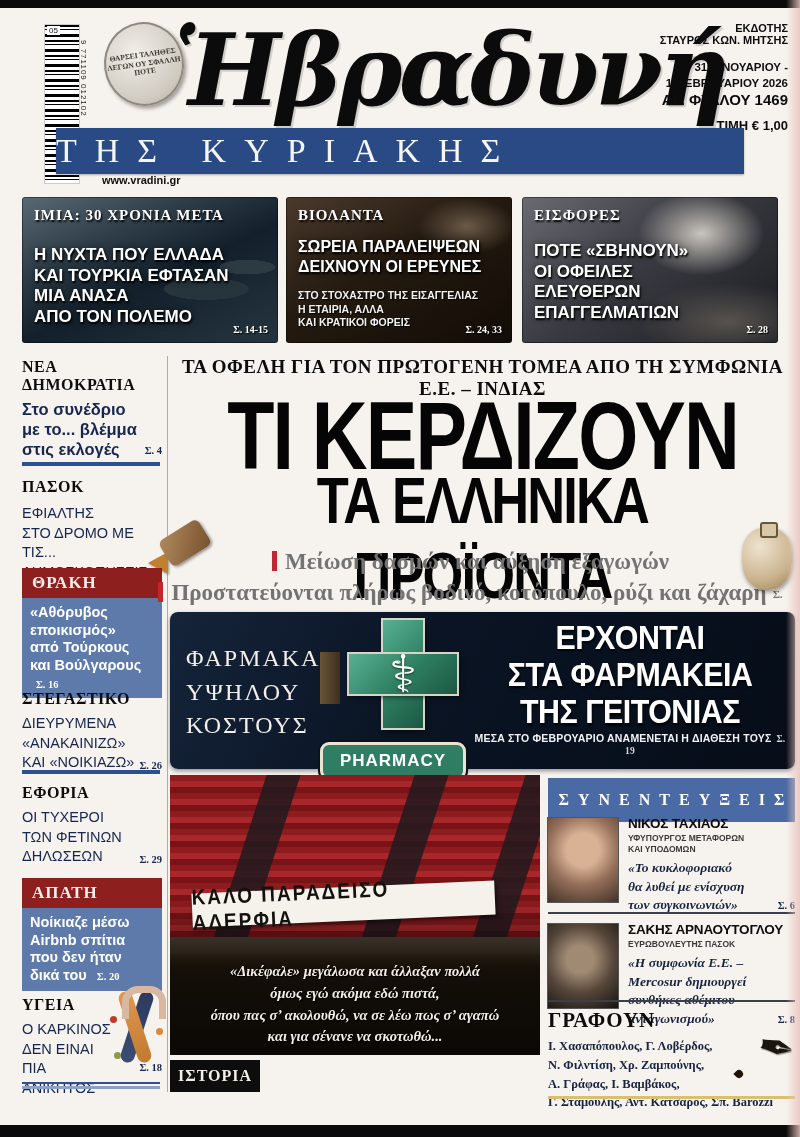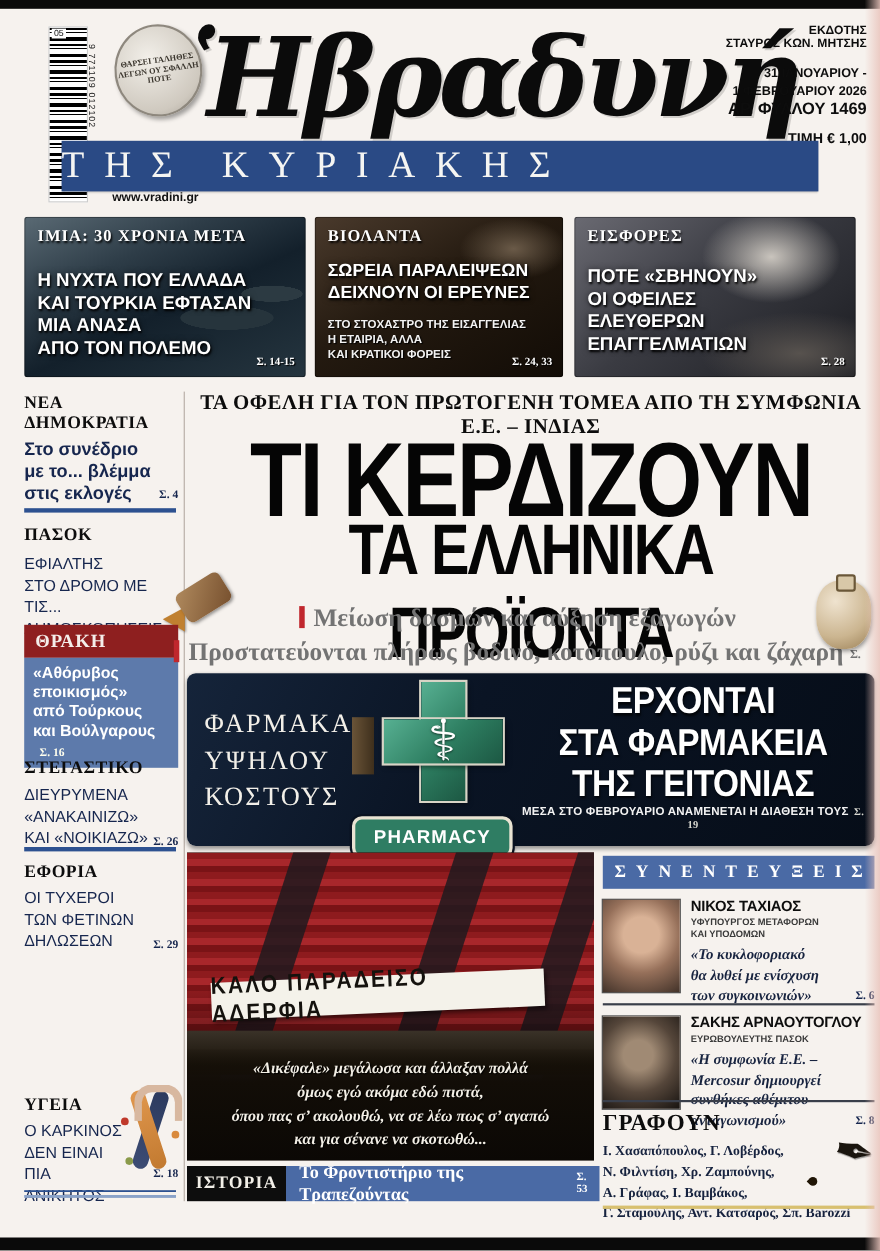--- a/index.html
+++ b/index.html
@@ -139,21 +139,21 @@
   .quote-zone div{color:#f3efe6;font-family:"Liberation Serif",serif;font-style:italic;font-weight:bold;
       font-size:14.5px;line-height:1.5;text-align:center;text-shadow:1px 1px 1px #000;}
   .histbar{left:170px;top:1060px;width:375px;height:32px;display:flex;}
   .hist-label{width:90px;background:#0d0d0d;color:#f2efe8;display:flex;align-items:center;justify-content:center;
       font-family:"Liberation Serif",serif;font-weight:bold;font-size:16px;letter-spacing:1px;}
   .hist-title{flex:1;background:#4a6aa5;color:#fff;display:flex;align-items:center;padding-left:12px;
       font-family:"Liberation Serif",serif;font-weight:bold;font-size:16.5px;}
   .hist-title .pg{font-size:10px;margin-left:8px;font-weight:bold;}
 
   
-  .int-head{left:548px;top:778px;width:247px;height:30px;background:#4a6aa5;display:flex;align-items:center;
+  .int-head{left:548px;top:778px;width:247px;height:44px;background:#4a6aa5;display:flex;align-items:center;
       justify-content:center;}
   .int-head span{color:#fff;font-family:"Liberation Serif",serif;font-weight:bold;font-size:16px;letter-spacing:9px;padding-left:9px;}
   .int-photo{width:70px;height:84px;box-shadow:0 0 0 1px #555;}
   .p1{background:radial-gradient(circle at 50% 38%,#d9b296 0 26%,#96705a 55%,#423229 100%);}
   .p2{background:radial-gradient(circle at 46% 42%,#a08a74 0 22%,#55463a 55%,#171310 100%);}
   .int-name{font-weight:bold;font-size:13.5px;color:#0d0d0d;letter-spacing:-.2px;}
   .int-role{font-size:8.5px;color:#3a3a3a;line-height:1.3;margin-top:2px;font-weight:bold;}
   .int-quote{font-family:"Liberation Serif",serif;font-weight:bold;font-style:italic;font-size:13.5px;
       line-height:1.38;color:#17233f;margin-top:4px;}
   .int-page{font-family:"Liberation Serif",serif;font-weight:bold;font-size:10.5px;color:#16264e;}
@@ -274,20 +274,30 @@
   <div class="abs sb-div" style="left:22px;top:770px;width:138px;"></div>
 
   <div class="abs" style="left:22px;top:784px;width:140px;">
     <div class="sb-kicker">ΕΦΟΡΙΑ</div>
     <div class="sb-plain pre" style="margin-top:6px;">ΟΙ ΤΥΧΕΡΟΙ
 ΤΩΝ ΦΕΤΙΝΩΝ
 ΔΗΛΩΣΕΩΝ</div>
     <div class="sb-page" style="text-align:right;margin-top:-13px;">Σ. 29</div>
   </div>
 
+  <div class="abs" style="left:22px;top:878px;width:140px;">
+    <div class="redhead" style="height:30px;">ΑΠΑΤΗ</div>
+    <div class="bluebox">
+      <span class="pre">Νοίκιαζε μέσω
+Airbnb σπίτια
+που δεν ήταν
+δικά του</span>
+      <span class="sb-page" style="margin-left:6px;">Σ. 20</span>
+    </div>
+  </div>
 
   <div class="abs" style="left:22px;top:996px;width:140px;">
     <div class="sb-kicker">ΥΓΕΙΑ</div>
     <div class="sb-plain pre" style="margin-top:6px;width:92px;">Ο ΚΑΡΚΙΝΟΣ
 ΔΕΝ ΕΙΝΑΙ
 ΠΙΑ ΑΝΙΚΗΤΟΣ</div>
     <div class="sb-page" style="position:absolute;right:0;top:66px;">Σ. 18</div>
     <div class="ribbon">
       <div class="rb rb1"></div>
       <div class="rb rb2"></div>
@@ -348,24 +358,20 @@
     </div>
     <div class="quote-zone">
       <div class="pre">«Δικέφαλε» μεγάλωσα και άλλαξαν πολλά
 όμως εγώ ακόμα εδώ πιστά,
 όπου πας σ’ ακολουθώ, να σε λέω πως σ’ αγαπώ
 και για σένανε να σκοτωθώ...</div>
     </div>
   </div>
   <div class="abs histbar">
     <div class="hist-label">ΙΣΤΟΡΙΑ</div>
-    <div class="hist-title">
-      <span>Το Φροντιστήριο της Τραπεζούντας</span>
-      <span class="pg">Σ. 53</span>
-    </div>
   </div>
 
   <div class="abs int-head">
     <span>ΣΥΝΕΝΤΕΥΞΕΙΣ</span>
   </div>
 
   <div class="abs" style="left:548px;top:816px;width:247px;">
     <div class="abs int-photo p1" style="left:0;top:2px;"></div>
     <div style="margin-left:80px;">
       <div class="int-name">ΝΙΚΟΣ ΤΑΧΙΑΟΣ</div>

